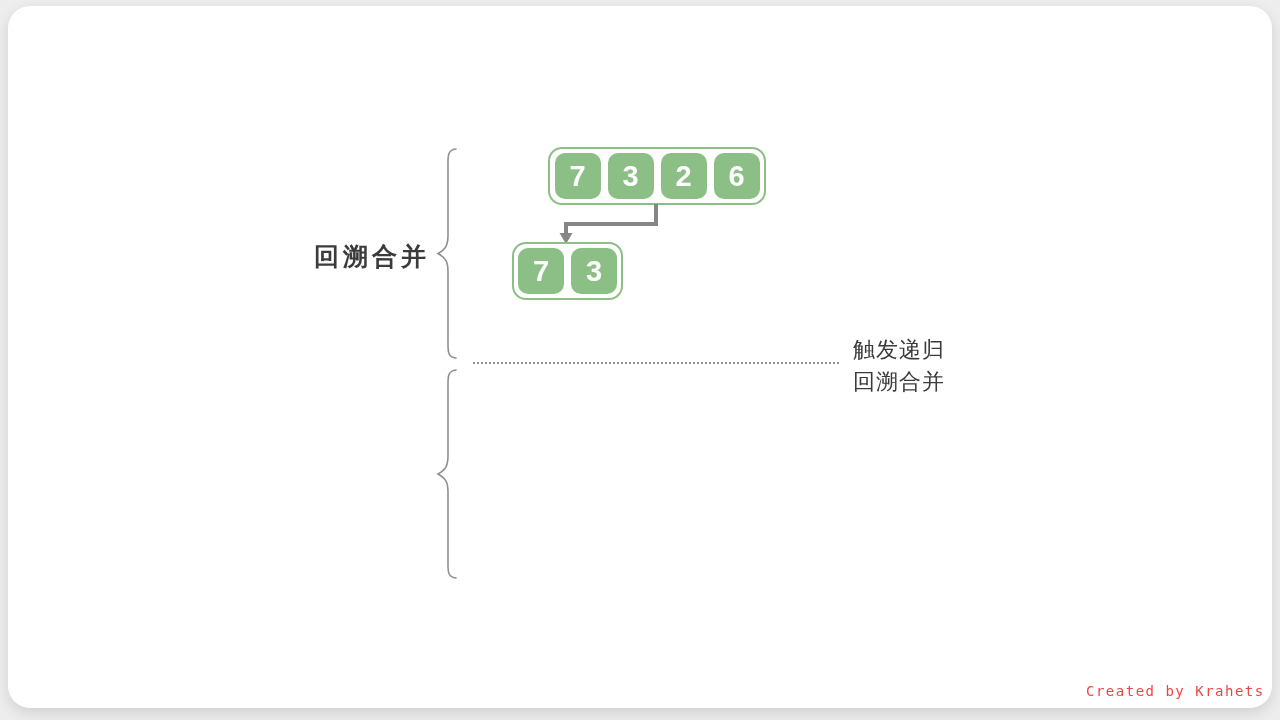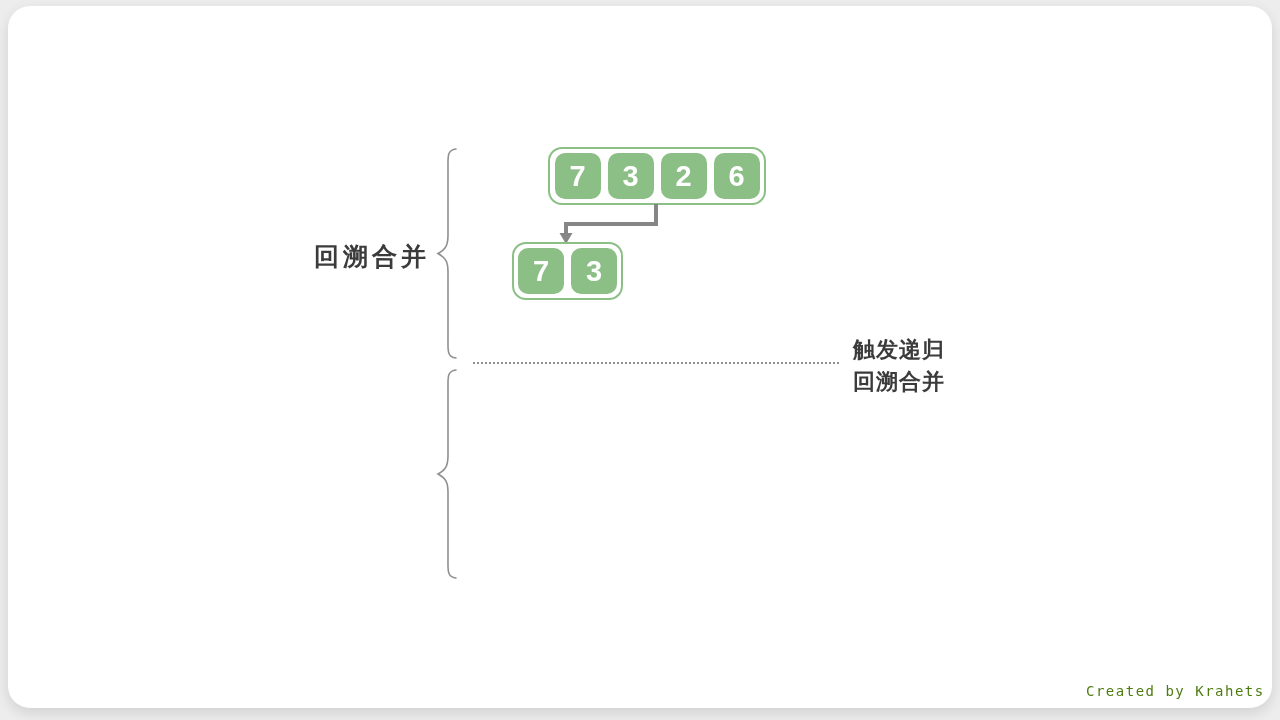--- a/index.html
+++ b/index.html
@@ -60,33 +60,33 @@
   .dotted-line {
     position: absolute;
     left: 465px; top: 356px;
     width: 366px; height: 0;
     border-top: 2px dotted #8f8f8f;
   }
   .term-label {
     position: absolute;
     left: 845px; top: 328px;
     font-size: 22px;
-    font-weight: bold;
+    font-weight: normal;
     color: #3b3b3b;
     line-height: 32px;
     letter-spacing: 1px;
     white-space: nowrap;
   }
   .watermark {
     position: absolute;
     left: 1078px; top: 677px;
     font-family: "DejaVu Sans Mono", "Liberation Mono", monospace;
     font-size: 14px;
     letter-spacing: 1.5px;
-    color: #4d7c0f;
+    color: #ef4444;
     white-space: nowrap;
   }
 </style>
 </head>
 <body>
 
 <div class="stage">
   <div class="card">
 
     <div class="phase-label label-divide">回溯合并</div>

